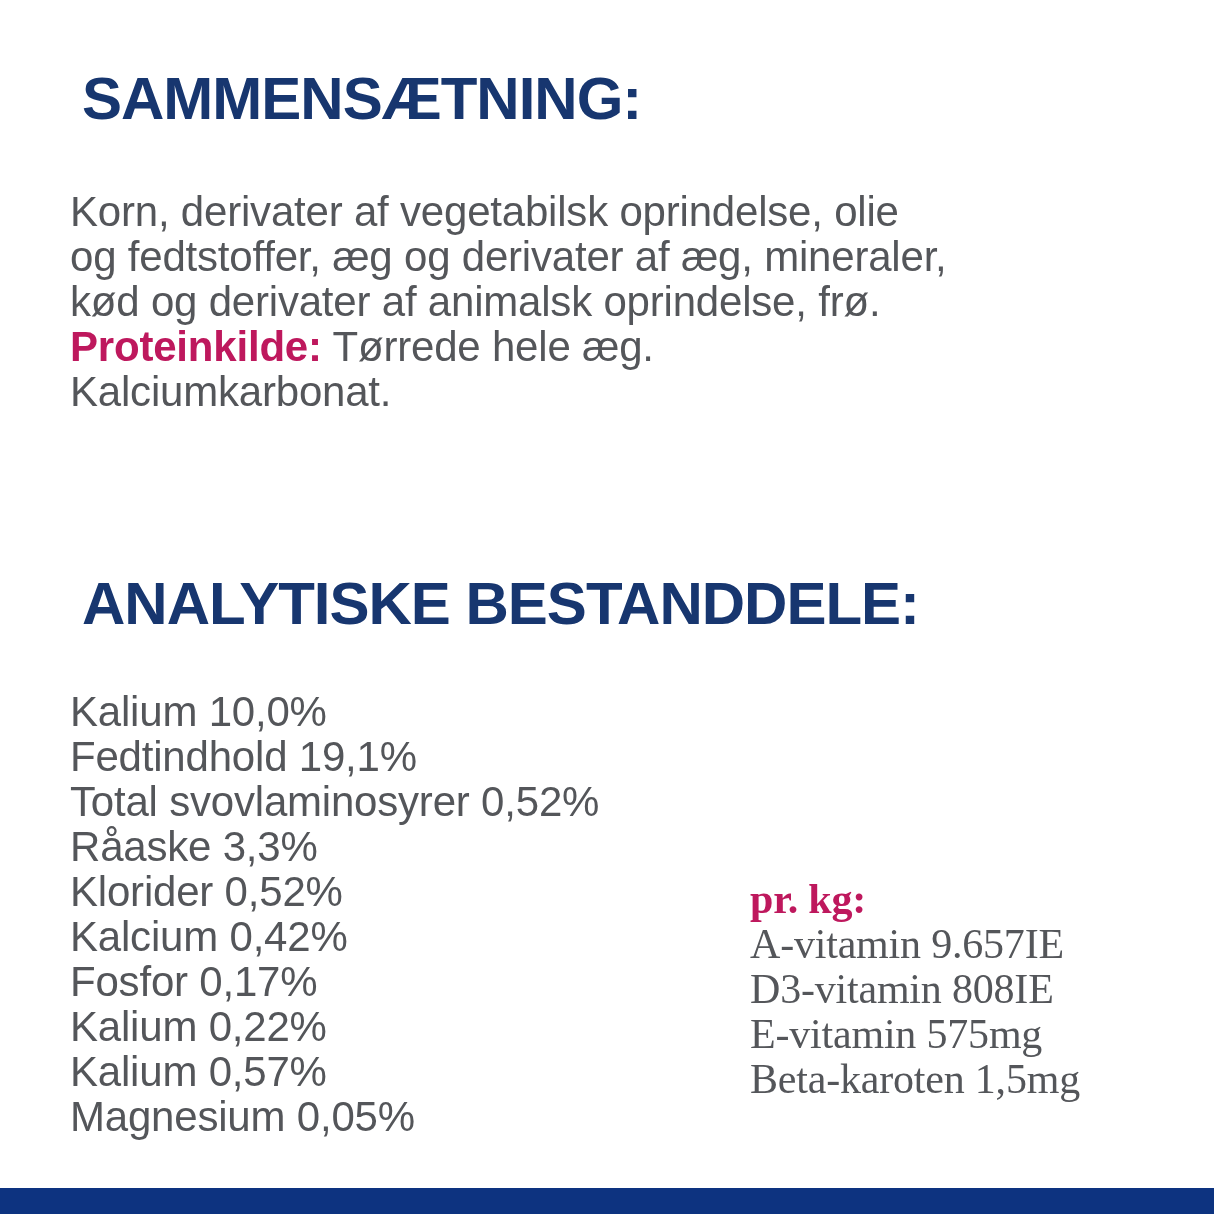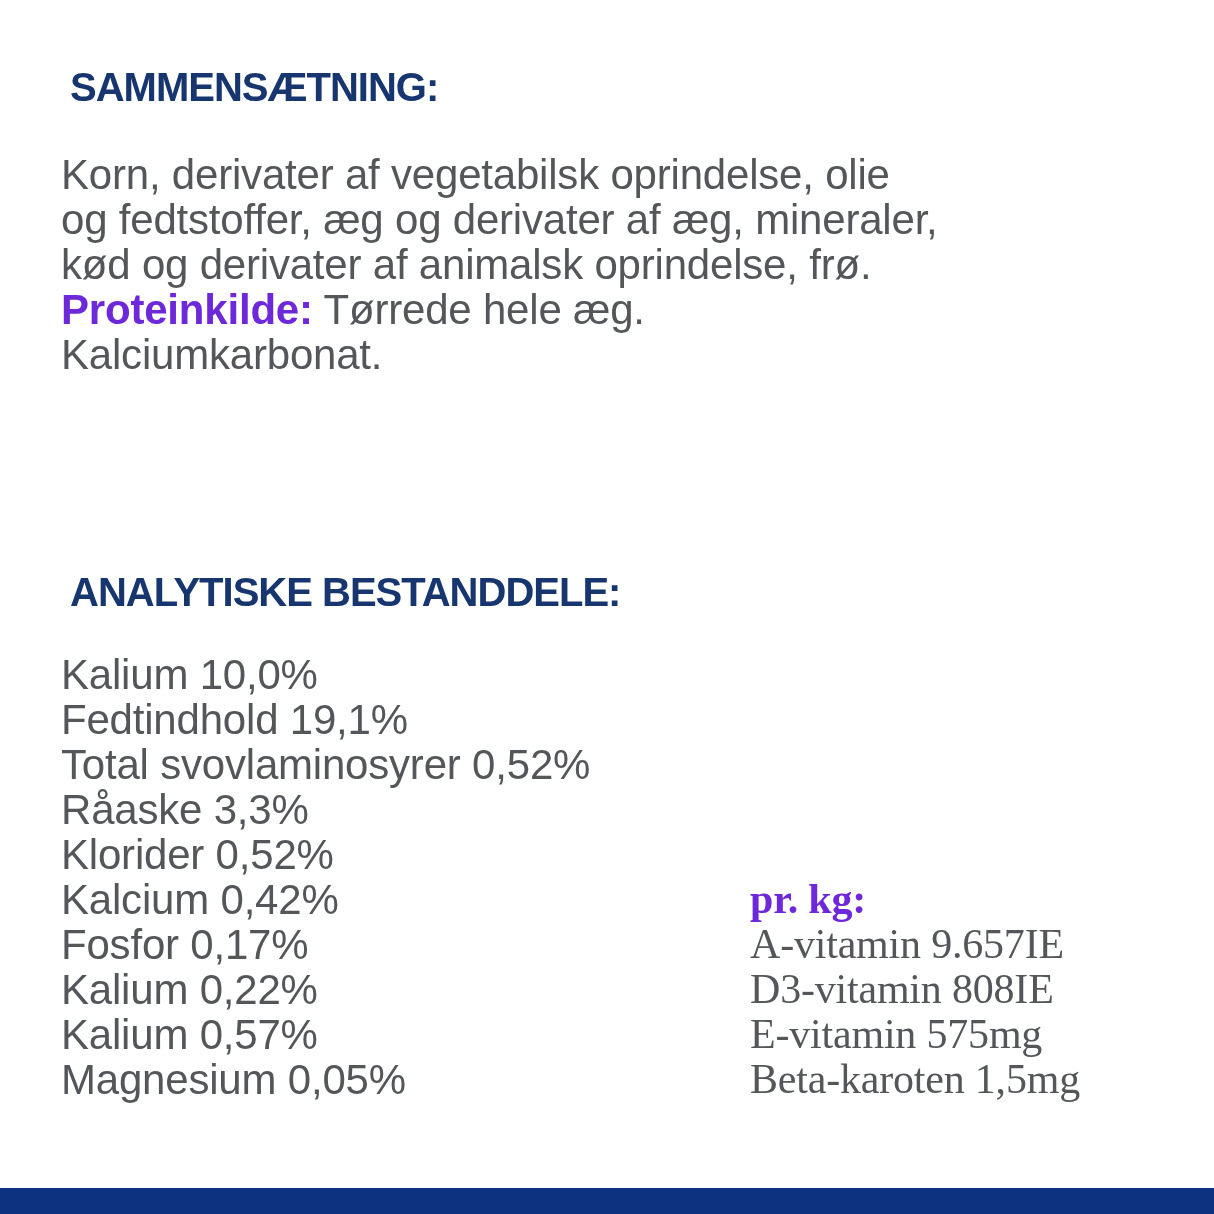--- a/index.html
+++ b/index.html
@@ -11,49 +11,50 @@
     position: relative;
     width: 1214px;
     height: 1214px;
     background: #ffffff;
     overflow: hidden;
     font-family: "Liberation Sans", sans-serif;
   }
   .section-title {
     position: absolute;
     left: 70px;
-    margin: 0;
-    font-size: 40px;
+    margin: 12px;
+    font-size: 60px;
     line-height: 60px;
     font-weight: bold;
     letter-spacing: -1px;
     color: #17366F;
     white-space: nowrap;
   }
   .title-composition { top: 57px; }
   .title-analytical  { top: 562px; }
 
   .body-text {
     position: absolute;
-    left: 61px;
+    left: 70px;
     font-size: 42px;
     line-height: 45px;
     color: #54565A;
     letter-spacing: -0.2px;
+    margin-top: 37px;
   }
   .composition-body { top: 152px; width: 1080px; }
   .analytical-list  { top: 652px; width: 660px; }
   .per-kg-column    { position: absolute; left: 750px; top: 877px;
                       font-size: 42px; line-height: 45px; color: #54565A;
                       letter-spacing: -0.2px; font-family: Liberation Serif, serif; }
 
   .line { white-space: nowrap; }
   .bold-label {
     font-weight: bold;
-    color: #6d28d9;
+    color: #be185d;
   }
   .bottom-bar {
     position: absolute;
     left: 0;
     bottom: 0;
     width: 100%;
     height: 26px;
     background: #0D3380;
   }
 </style>

